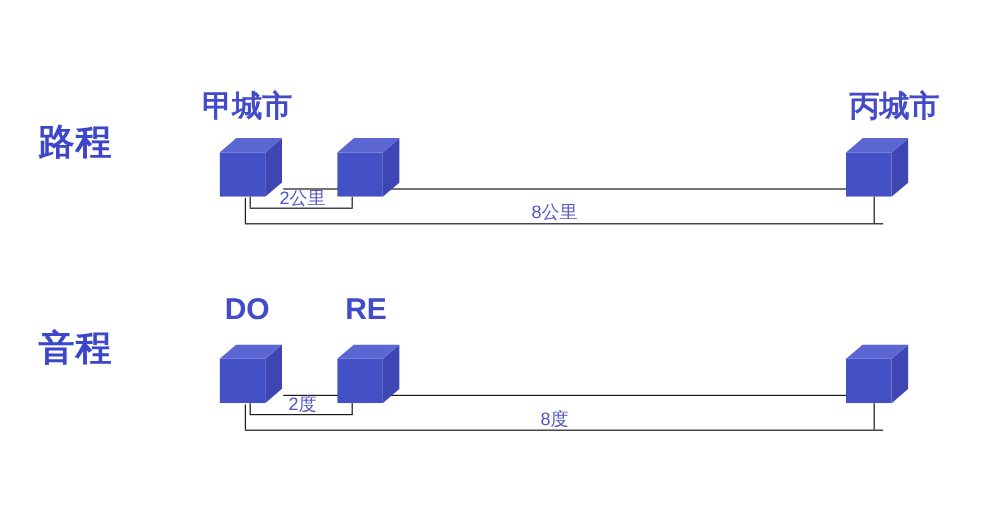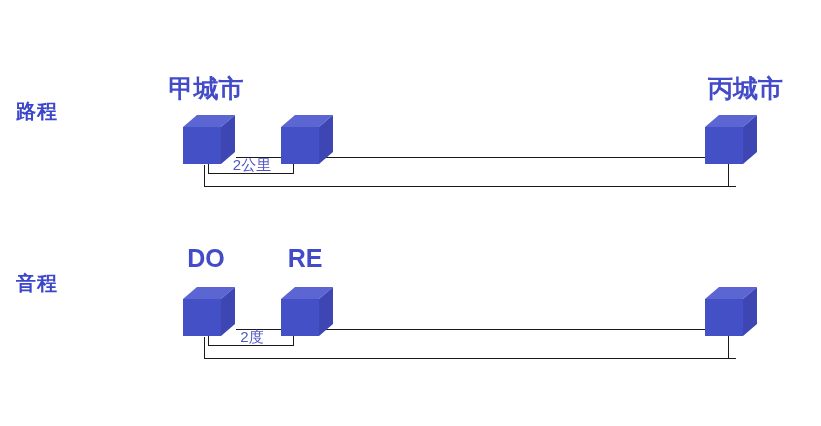--- a/index.html
+++ b/index.html
@@ -10,22 +10,22 @@
     position: relative;
     overflow: hidden;
   }
   .stage { position: absolute; left: 0; top: 0; width: 821px; height: 426px; }
 
   .diagram-row { position: absolute; left: 0; width: 821px; height: 150px; }
   .row-1 { top: 60px; }
   .row-2 { top: 232px; }
 
   .row-title {
-    position: absolute; left: 16px; top: 38px;
-    font-size: 20px; font-weight: bold; letter-spacing: 1px;
+    position: absolute; left: 32px; top: 38px;
+    font-size: 30px; font-weight: bold; letter-spacing: 1px;
     color: var(--title-text, #3c46ca);
     white-space: nowrap;
   }
 
   .item-label {
     position: absolute; top: 12px; width: 160px; height: 27px;
     text-align: center; font-size: 25px; font-weight: bold;
     color: var(--label-text, #434bc8);
     white-space: nowrap;
   }
@@ -74,20 +74,21 @@
 
     <div class="line v-line near-tick-left"></div>
     <div class="line v-line near-tick-right"></div>
     <div class="line h-line near-span"></div>
 
     <div class="line v-line far-tick-left"></div>
     <div class="line v-line far-tick-right"></div>
     <div class="line h-line far-span"></div>
 
     <div class="measure-label measure-near">2公里</div>
+    <div class="measure-label measure-far">8公里</div>
 
     <svg class="cube pos-0" viewBox="0 0 52 49">
       <polygon points="0,12 14,0 52,0 38,12" fill="#5c66d2"></polygon>
       <polygon points="38,12 52,0 52,37 38,49" fill="#3d46b2"></polygon>
       <polygon points="0,12 38,12 38,49 0,49" fill="#4450c6"></polygon>
     </svg>
     <svg class="cube pos-1" viewBox="0 0 52 49">
       <polygon points="0,12 14,0 52,0 38,12" fill="#5c66d2"></polygon>
       <polygon points="38,12 52,0 52,37 38,49" fill="#3d46b2"></polygon>
       <polygon points="0,12 38,12 38,49 0,49" fill="#4450c6"></polygon>
@@ -109,20 +110,21 @@
 
     <div class="line v-line near-tick-left"></div>
     <div class="line v-line near-tick-right"></div>
     <div class="line h-line near-span"></div>
 
     <div class="line v-line far-tick-left"></div>
     <div class="line v-line far-tick-right"></div>
     <div class="line h-line far-span"></div>
 
     <div class="measure-label measure-near">2度</div>
+    <div class="measure-label measure-far">8度</div>
 
     <svg class="cube pos-0" viewBox="0 0 52 49">
       <polygon points="0,12 14,0 52,0 38,12" fill="#5c66d2"></polygon>
       <polygon points="38,12 52,0 52,37 38,49" fill="#3d46b2"></polygon>
       <polygon points="0,12 38,12 38,49 0,49" fill="#4450c6"></polygon>
     </svg>
     <svg class="cube pos-1" viewBox="0 0 52 49">
       <polygon points="0,12 14,0 52,0 38,12" fill="#5c66d2"></polygon>
       <polygon points="38,12 52,0 52,37 38,49" fill="#3d46b2"></polygon>
       <polygon points="0,12 38,12 38,49 0,49" fill="#4450c6"></polygon>

